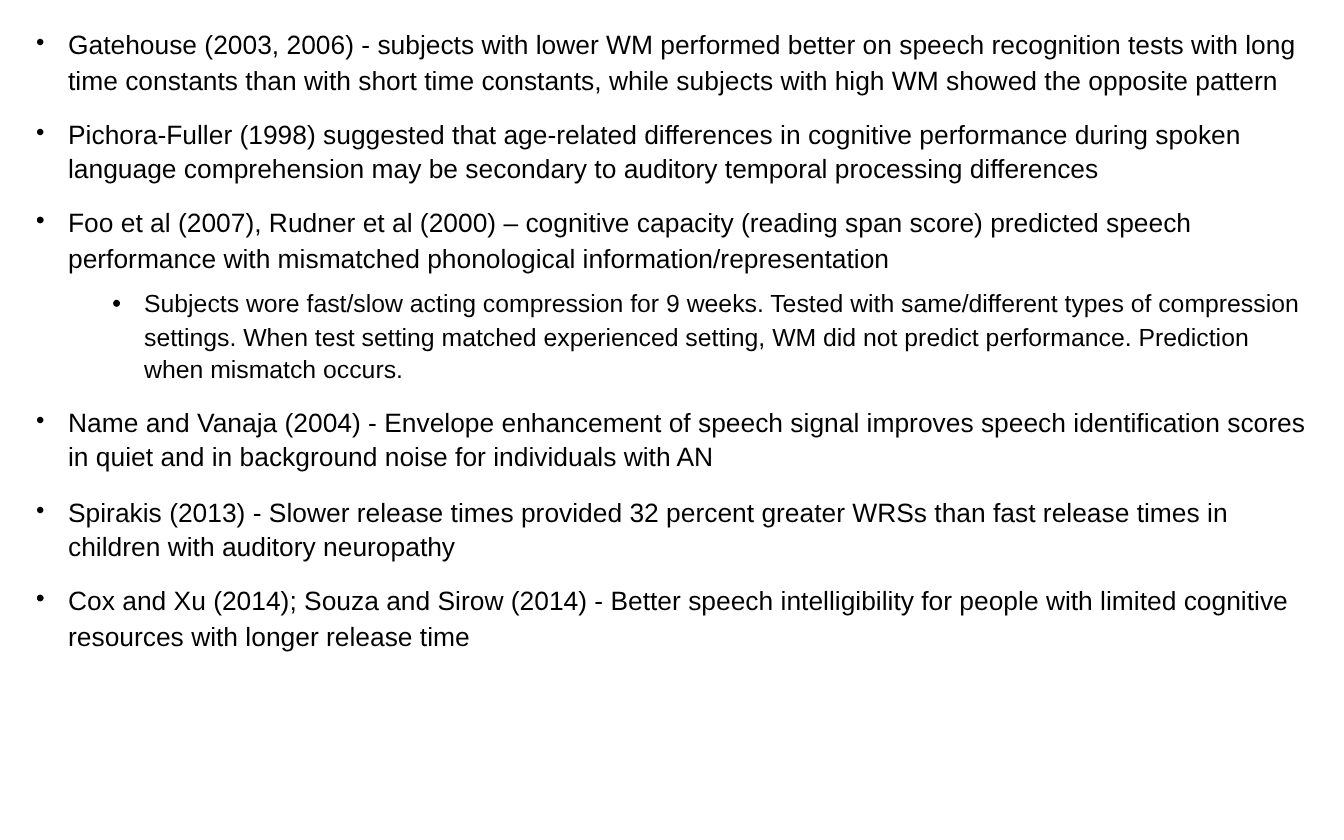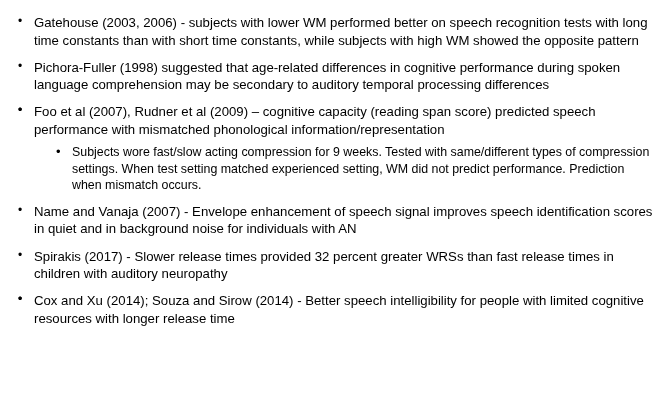--- a/index.html
+++ b/index.html
@@ -78,37 +78,37 @@
       <span class="bullet">•</span>
       <span class="txt">Pichora-Fuller (1998) suggested that age-related differences in cognitive performance during spoken language comprehension may be secondary to auditory temporal processing differences</span>
     </li>
 
     <li>
       <span class="bullet">•</span>
     </li>
 
     <li>
       <span class="bullet">•</span>
-      <span class="txt">Foo et al (2007), Rudner et al (2009) – cognitive capacity (reading span score) predicted speech performance with mismatched phonological information/representation</span>
+      <span class="txt">Foo et al (2007), Rudner et al (2000) – cognitive capacity (reading span score) predicted speech performance with mismatched phonological information/representation</span>
       <ul class="level2">
         <li>
           <span class="bullet">•</span>
           <span class="txt">Subjects wore fast/slow acting compression for 9 weeks. Tested with same/different types of compression settings. When test setting matched experienced setting, WM did not predict performance. Prediction when mismatch occurs.</span>
         </li>
       </ul>
     </li>
 
     <li>
       <span class="bullet">•</span>
-      <span class="txt">Name and Vanaja (2007) - Envelope enhancement of speech signal improves speech identification scores in quiet and in background noise for individuals with AN</span>
+      <span class="txt">Name and Vanaja (2004) - Envelope enhancement of speech signal improves speech identification scores in quiet and in background noise for individuals with AN</span>
     </li>
 
     <li>
       <span class="bullet">•</span>
-      <span class="txt">Spirakis (2017) - Slower release times provided 32 percent greater WRSs than fast release times in children with auditory neuropathy</span>
+      <span class="txt">Spirakis (2013) - Slower release times provided 32 percent greater WRSs than fast release times in children with auditory neuropathy</span>
     </li>
 
     <li>
       <span class="bullet">•</span>
     </li>
 
     <li>
       <span class="bullet">•</span>
       <span class="txt">Cox and Xu (2014); Souza and Sirow (2014) - Better speech intelligibility for people with limited cognitive resources with longer release time</span>
     </li>

